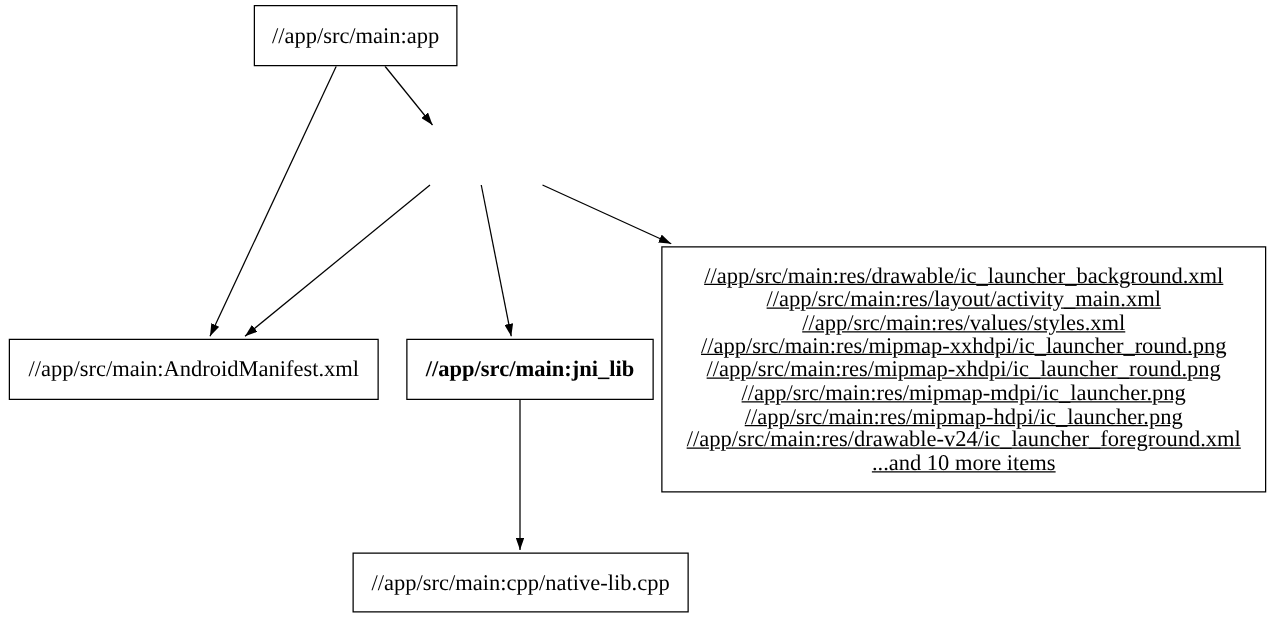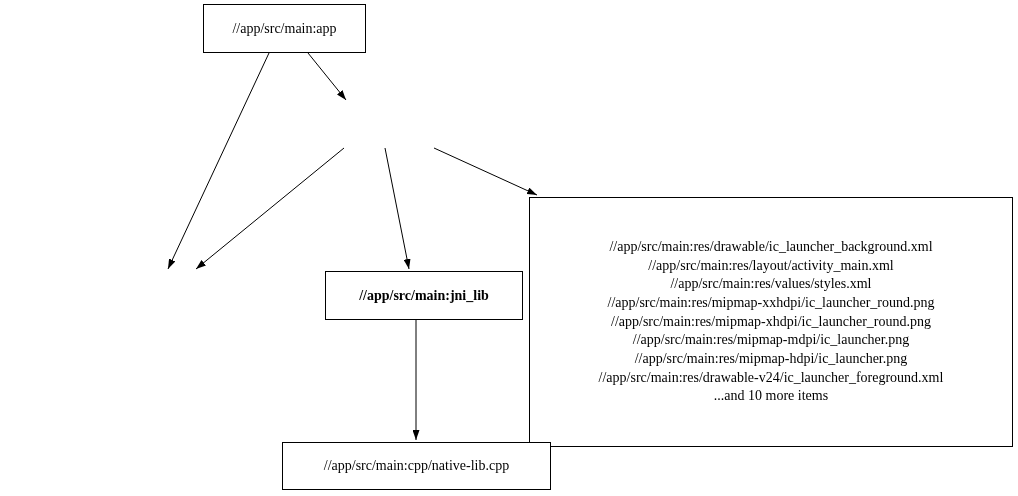--- a/index.html
+++ b/index.html
@@ -30,35 +30,35 @@
   }
   .node {
     position: absolute;
     box-sizing: border-box;
     background: #ffffff;
     border: 1px solid #000000;
     display: flex;
     align-items: center;
     justify-content: center;
     text-align: center;
-    font-size: 14px;
+    font-size: 18px;
     white-space: nowrap;
   }
   .node.multiline {
     flex-direction: column;
     line-height: 18.7px;
   }
   .node.multiline div {
     white-space: nowrap;
   }
   #n-app      { left: 203px; top: 4px;   width: 163px; height: 49px; }
   #n-lib      { left: 303px; top: 101px; width: 154px; height: 47px; }
   #n-manifest { left: 7px;   top: 271px; width: 296px; height: 49px; }
   #n-jni      { left: 325px; top: 271px; width: 198px; height: 49px; font-weight: bold; }
-  #n-res      { left: 529px; top: 197px; width: 484px; height: 250px; }
+  #n-res      { left: 529px; top: 197px; width: 484px; height: 197px; text-decoration: underline; }
   #n-native   { left: 282px; top: 442px; width: 269px; height: 48px; }
 </style>
 </head>
 <body>
 
 <div class="canvas">
 
   <svg class="edges" width="1018" height="496" viewBox="0 0 1018 496" xmlns="http://www.w3.org/2000/svg">
     <defs>
       <marker id="arrow" viewBox="0 0 10 7" refX="10" refY="3.5" markerWidth="10" markerHeight="7" markerUnits="userSpaceOnUse" orient="auto">
@@ -71,20 +71,23 @@
     <line x1="385" y1="148" x2="409" y2="269" marker-end="url(#arrow)"></line>
     <line x1="434" y1="148" x2="537" y2="195" marker-end="url(#arrow)"></line>
     <line x1="416" y1="320" x2="416" y2="440" marker-end="url(#arrow)"></line>
   </svg>
 
   <div class="node" id="n-app">
     <span>//app/src/main:app</span>
   </div>
 
 
+  <div class="node" id="n-manifest">
+    <span>//app/src/main:AndroidManifest.xml</span>
+  </div>
 
   <div class="node" id="n-jni">
     <span>//app/src/main:jni_lib</span>
   </div>
 
   <div class="node multiline" id="n-res">
     <div>//app/src/main:res/drawable/ic_launcher_background.xml</div>
     <div>//app/src/main:res/layout/activity_main.xml</div>
     <div>//app/src/main:res/values/styles.xml</div>
     <div>//app/src/main:res/mipmap-xxhdpi/ic_launcher_round.png</div>

